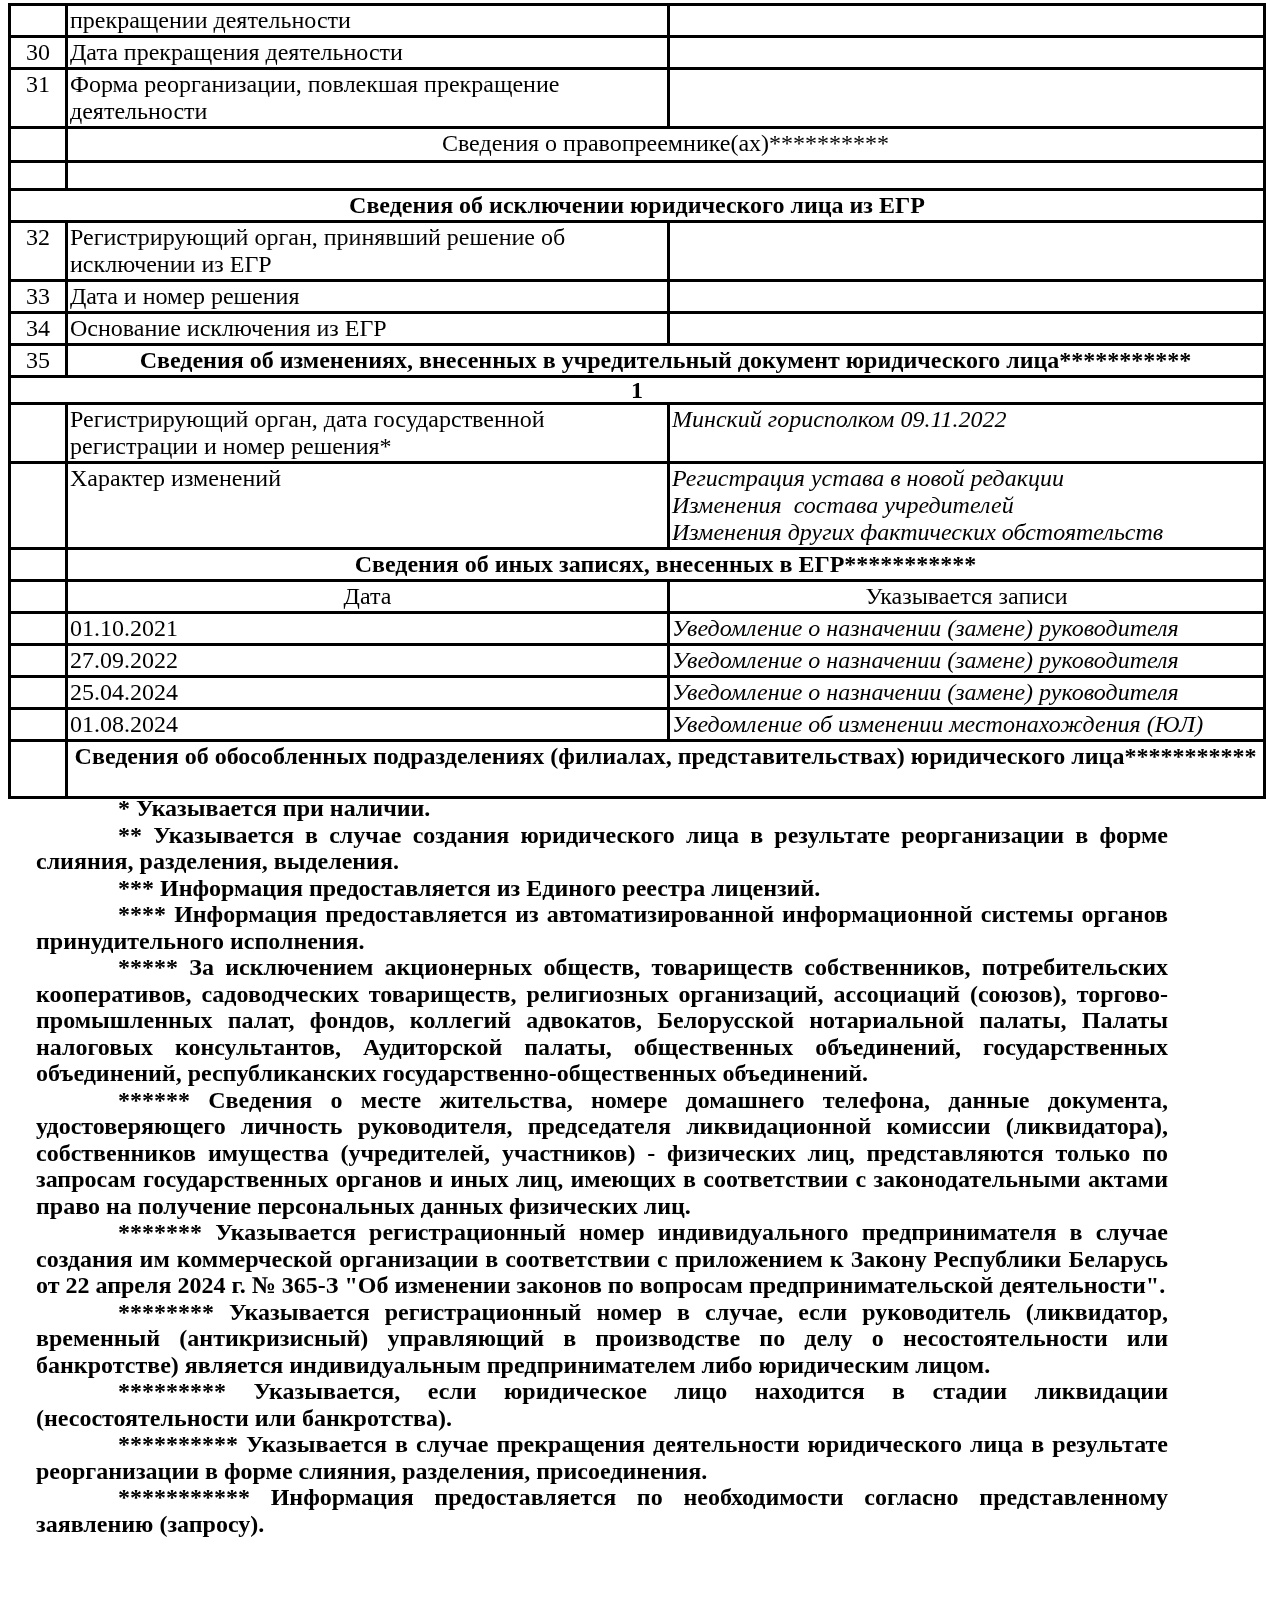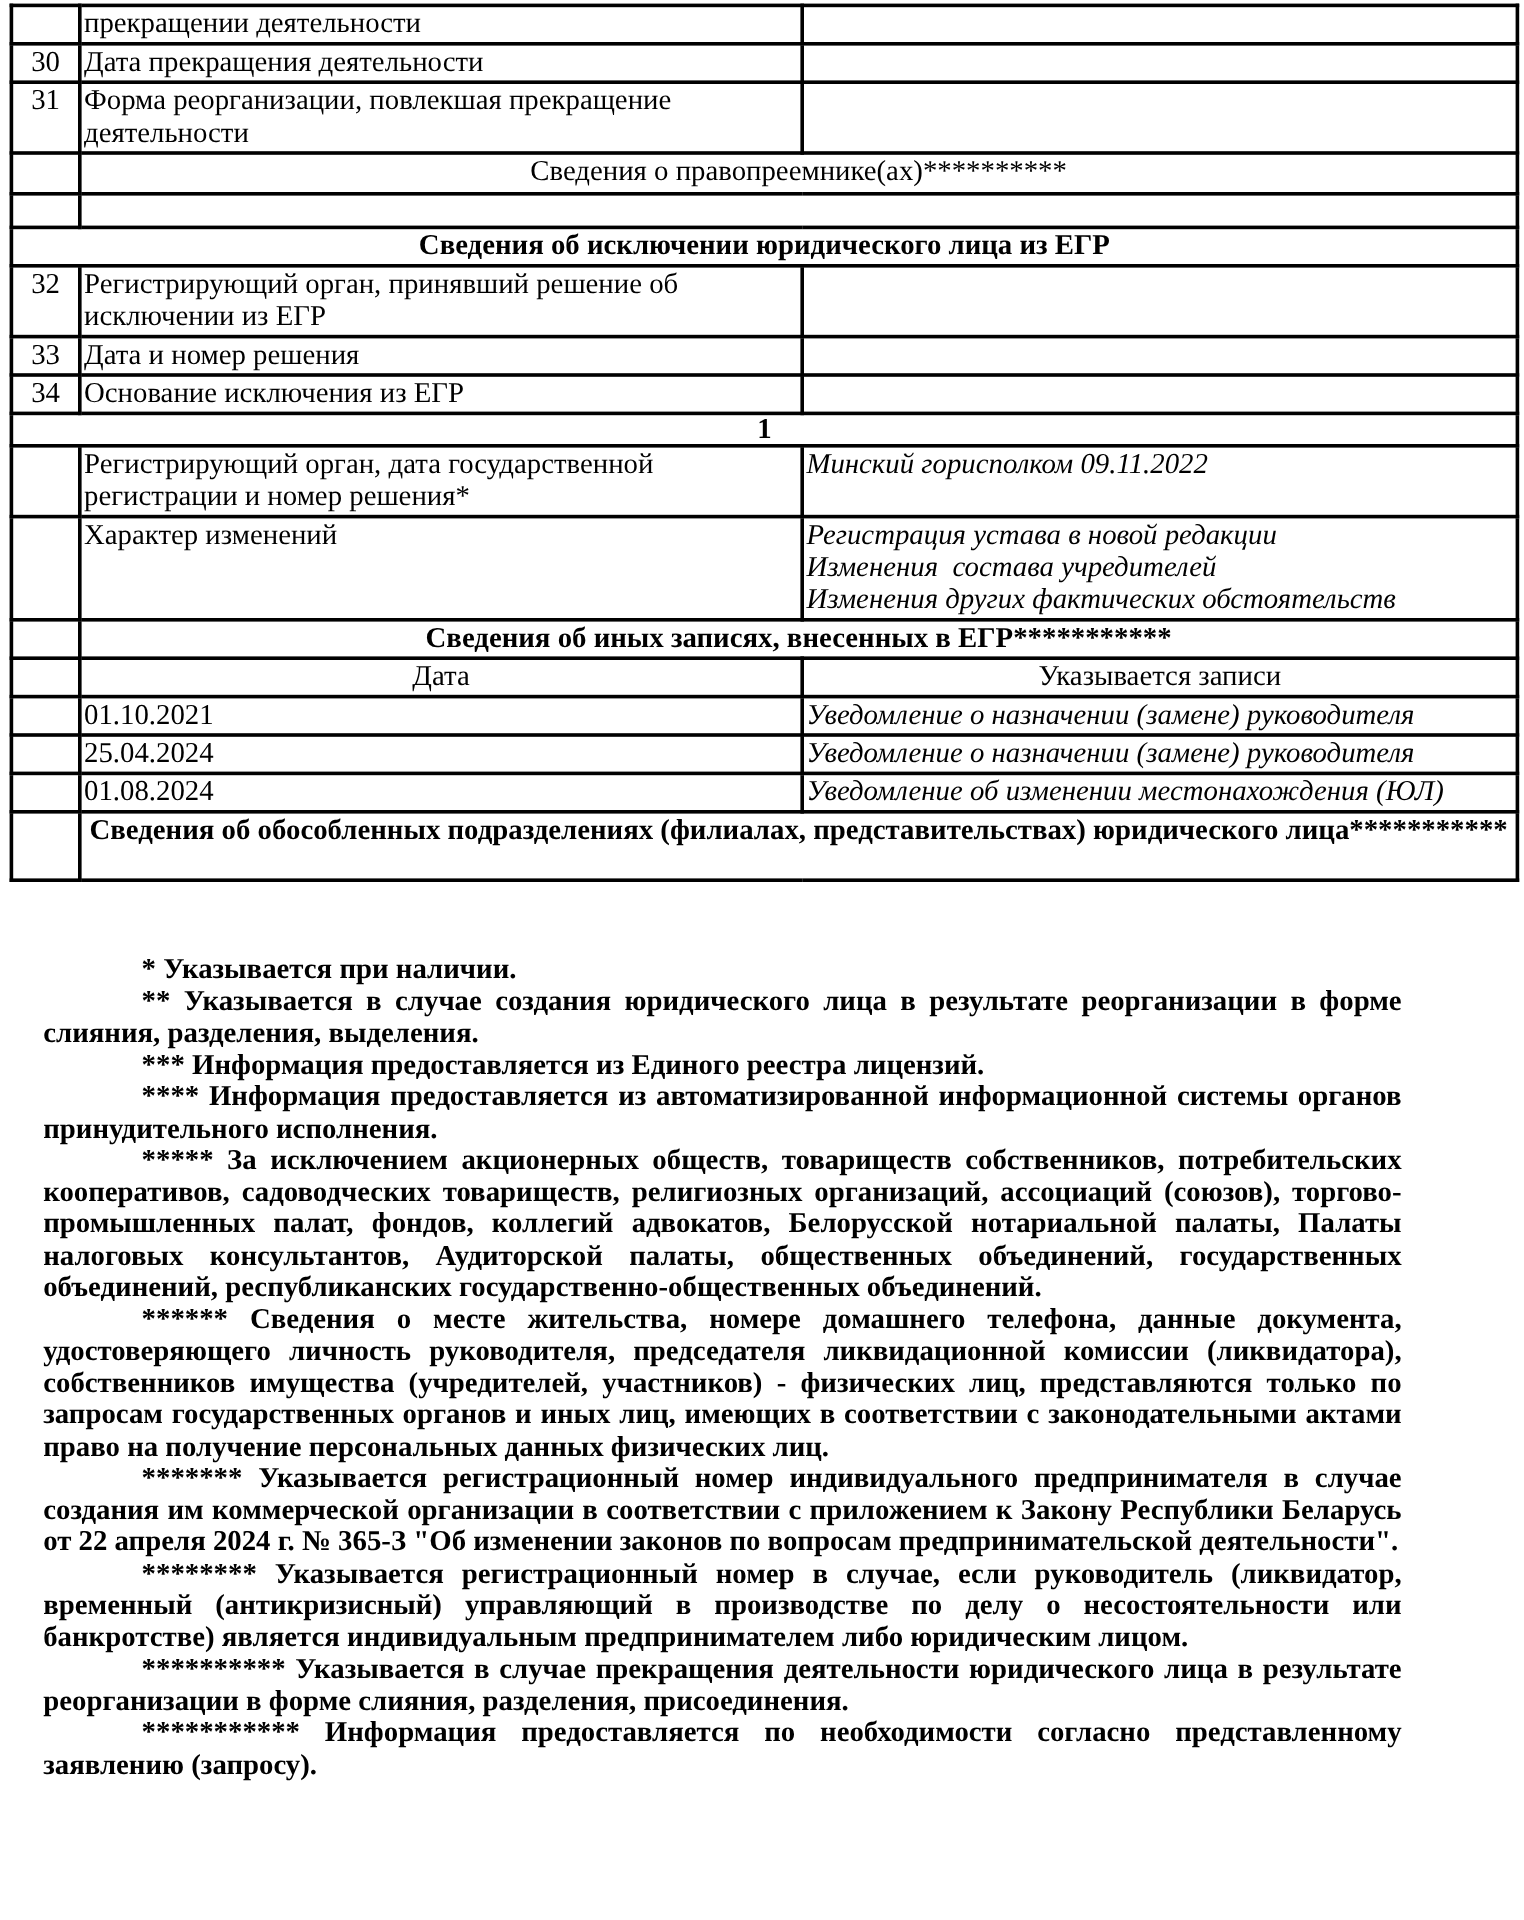--- a/index.html
+++ b/index.html
@@ -92,20 +92,24 @@
       <td class="lbl">Дата и номер решения</td>
       <td class="val"></td>
     </tr>
 
     <tr class="h30">
       <td class="num">34</td>
       <td class="lbl">Основание исключения из ЕГР</td>
       <td class="val"></td>
     </tr>
 
+    <tr class="h30">
+      <td class="num">35</td>
+      <td class="center bold mid" colspan="2" style="white-space:nowrap;">Сведения об изменениях, внесенных в учредительный документ юридического лица***********</td>
+    </tr>
 
     <tr class="h24">
       <td class="center bold mid" colspan="3" style="line-height:22px;">1</td>
     </tr>
 
     <tr class="h57">
       <td class="num"></td>
       <td class="lbl">Регистрирующий орган, дата государственной регистрации и номер решения*</td>
       <td class="val">Минский горисполком 09.11.2022</td>
     </tr>
@@ -131,20 +135,25 @@
       <td class="center mid">Указывается записи</td>
     </tr>
 
     <tr class="h30">
       <td class="num"></td>
       <td class="lbl">01.10.2021</td>
       <td class="val">Уведомление о назначении (замене) руководителя</td>
     </tr>
     <tr class="h30">
       <td class="num"></td>
+      <td class="lbl">27.09.2022</td>
+      <td class="val">Уведомление о назначении (замене) руководителя</td>
+    </tr>
+    <tr class="h30">
+      <td class="num"></td>
       <td class="lbl">25.04.2024</td>
       <td class="val">Уведомление о назначении (замене) руководителя</td>
     </tr>
     <tr class="h28">
       <td class="num"></td>
       <td class="lbl">01.08.2024</td>
       <td class="val">Уведомление об изменении местонахождения (ЮЛ)</td>
     </tr>
 
     <tr class="h57">
@@ -156,17 +165,18 @@
 
   <div class="footnotes">
     <p><span>*</span> <span>Указывается при наличии.</span></p>
     <p><span>**</span> <span>Указывается в случае создания юридического лица в результате реорганизации в форме слияния, разделения, выделения.</span></p>
     <p><span>***</span> <span>Информация предоставляется из Единого реестра лицензий.</span></p>
     <p><span>****</span> <span>Информация предоставляется из автоматизированной информационной системы органов принудительного исполнения.</span></p>
     <p><span>*****</span> <span>За исключением акционерных обществ, товариществ собственников, потребительских кооперативов, садоводческих товариществ, религиозных организаций, ассоциаций (союзов), торгово-промышленных палат, фондов, коллегий адвокатов, Белорусской нотариальной палаты, Палаты налоговых консультантов, Аудиторской палаты, общественных объединений, государственных объединений, республиканских государственно-общественных объединений.</span></p>
     <p><span>******</span> <span>Сведения о месте жительства, номере домашнего телефона, данные документа, удостоверяющего личность руководителя, председателя ликвидационной комиссии (ликвидатора), собственников имущества (учредителей, участников) - физических лиц, представляются только по запросам государственных органов и иных лиц, имеющих в соответствии с законодательными актами право на получение персональных данных физических лиц.</span></p>
     <p><span>*******</span> <span>Указывается регистрационный номер индивидуального предпринимателя в случае создания им коммерческой организации в соответствии с приложением к Закону Республики Беларусь от 22 апреля 2024 г. № 365-З "Об изменении законов по вопросам предпринимательской деятельности".</span></p>
     <p><span>********</span> <span>Указывается регистрационный номер в случае, если руководитель (ликвидатор, временный (антикризисный) управляющий в производстве по делу о несостоятельности или банкротстве) является индивидуальным предпринимателем либо юридическим лицом.</span></p>
+    <p><span>*********</span> <span>Указывается, если юридическое лицо находится в стадии ликвидации (несостоятельности или банкротства).</span></p>
     <p><span>**********</span> <span>Указывается в случае прекращения деятельности юридического лица в результате реорганизации в форме слияния, разделения, присоединения.</span></p>
     <p><span>***********</span> <span>Информация предоставляется по необходимости согласно представленному заявлению (запросу).</span></p>
   </div>
 
 </div>
 
 </body></html>

